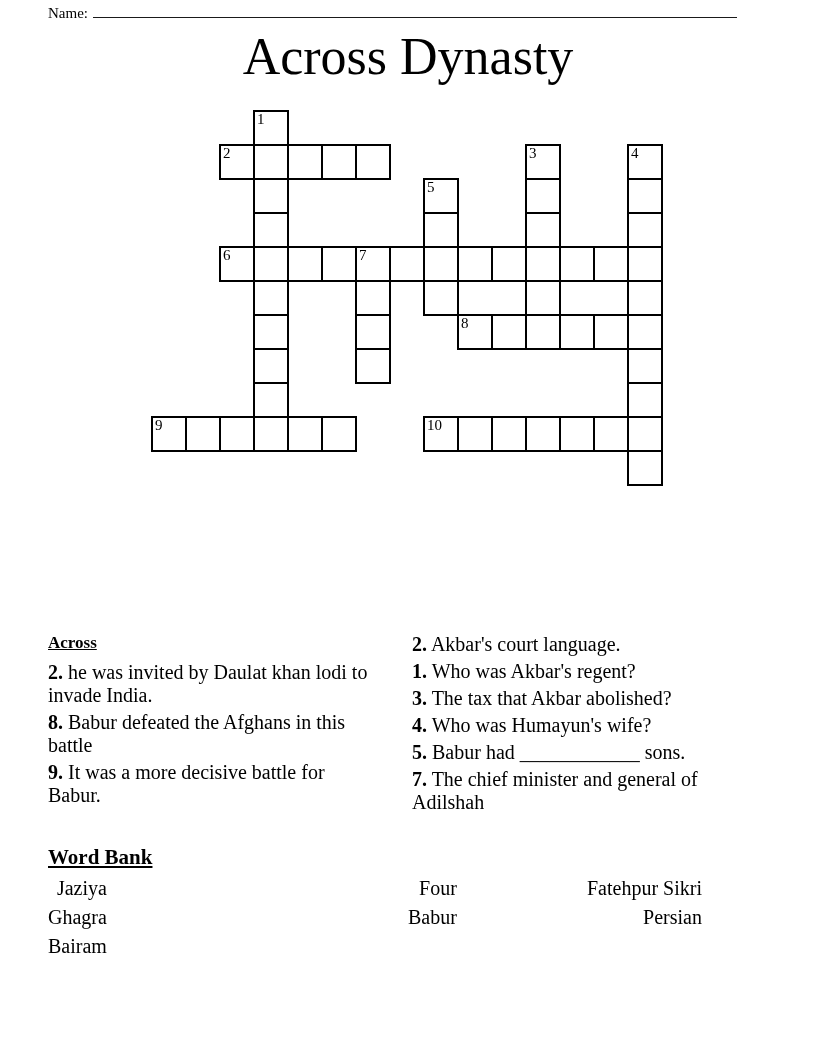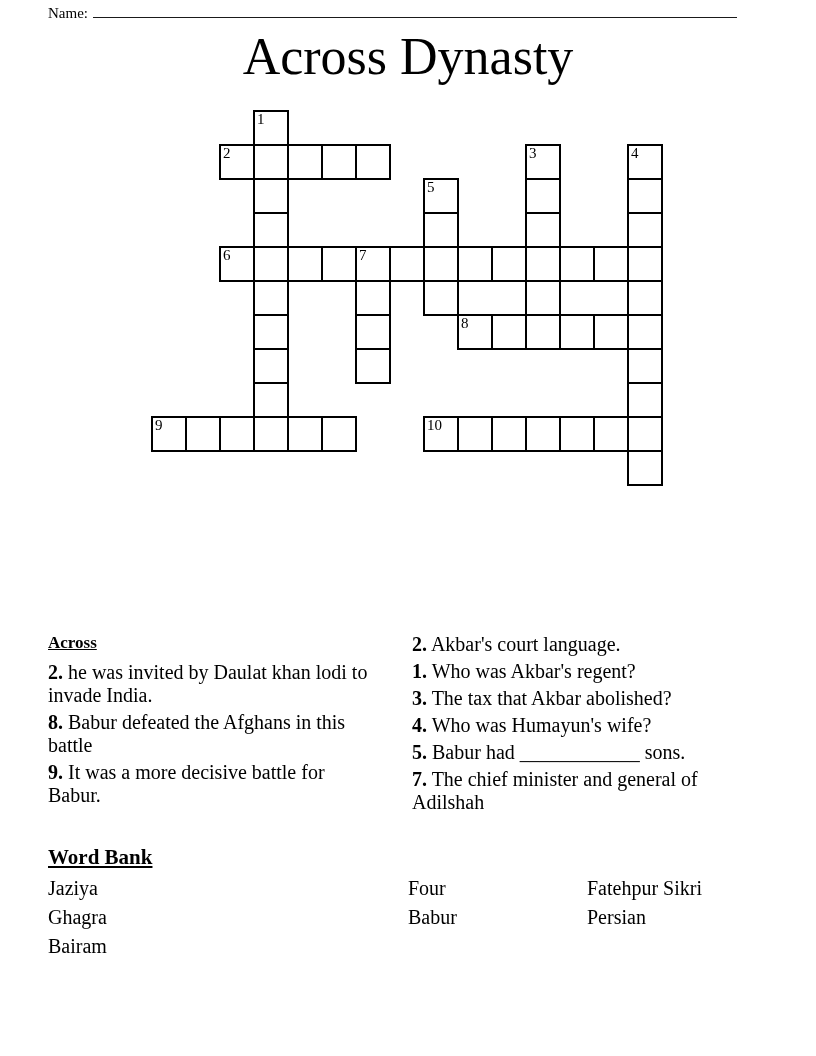--- a/index.html
+++ b/index.html
@@ -38,21 +38,21 @@
     font-size:17px;font-weight:bold;text-decoration:underline;
     line-height:24px;margin:0 0 6px 0;
   }
   .clue{margin:0 0 4px 0;line-height:23px;}
   .cnum{font-weight:bold;}
   .wb-heading{
     position:absolute;left:48px;top:845px;
     font-size:21px;font-weight:bold;text-decoration:underline;line-height:24px;
   }
   .wordbank{position:absolute;left:48px;top:874px;width:740px;height:95px;}
-  .wb-col{position:absolute;top:0;font-size:20px;line-height:29px;}
+  .wb-col{position:absolute;top:0;font-size:20px;line-height:29px;text-align:right;}
   .wb-item{display:block;}
 </style>
 </head>
 <body>
 
 <div class="name-row"><span>Name:</span><span class="name-line"></span>
 </div>
 
 <div class="title">Across Dynasty</div>
 

